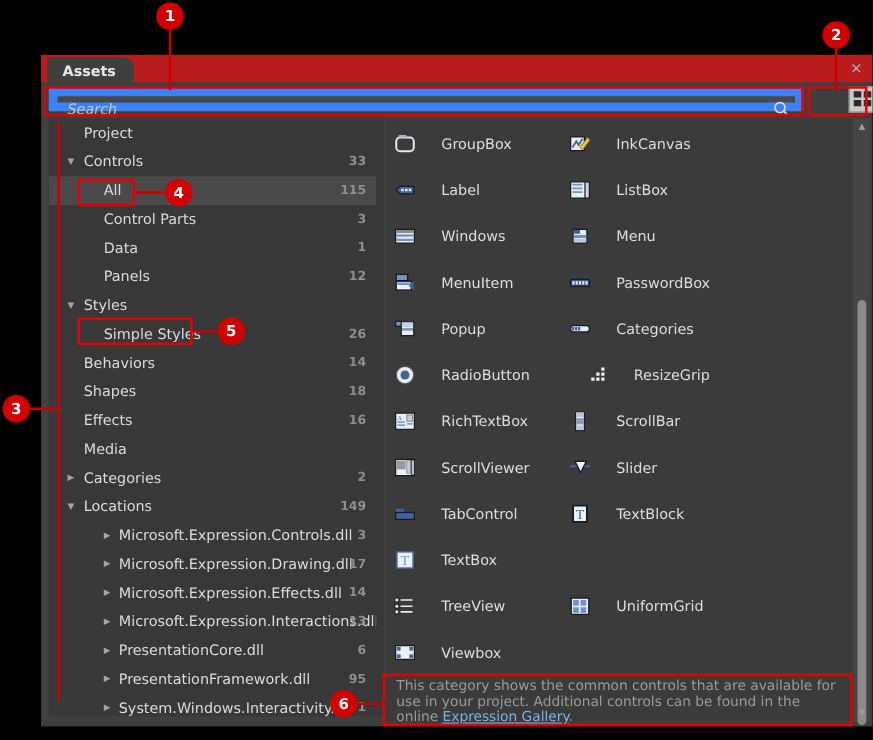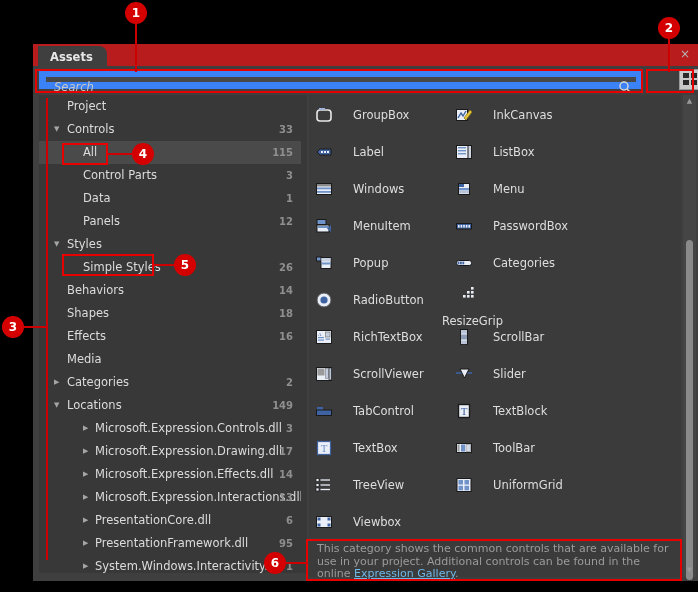--- a/index.html
+++ b/index.html
@@ -476,21 +476,21 @@
             </svg></span>
           <span class="asset-label">Categories</span>
         </div>
         <div class="asset-item" style="left: 6px; top: 189px;">
           <span class="asset-icon"><svg width="18" height="18" viewBox="0 0 18 18">
               <circle cx="9" cy="9" r="7" fill="#e9eef7" stroke="#555"></circle>
               <circle cx="9" cy="9" r="3.6" fill="#3f62a0"></circle>
             </svg></span>
           <span class="asset-label">RadioButton</span>
         </div>
-        <div class="asset-item" style="left: 133px; top: 189px; flex-direction: column;">
+        <div class="asset-item" style="left: 160px; top: 189px;">
           <span class="asset-icon"><svg width="18" height="18" viewBox="0 0 18 18">
               <g fill="#e9eef7">
                 <rect x="12" y="3" width="2.6" height="2.6"></rect>
                 <rect x="8" y="7" width="2.6" height="2.6"></rect>
                 <rect x="12" y="7" width="2.6" height="2.6"></rect>
                 <rect x="4" y="11" width="2.6" height="2.6"></rect>
                 <rect x="8" y="11" width="2.6" height="2.6"></rect>
                 <rect x="12" y="11" width="2.6" height="2.6"></rect>
               </g>
             </svg></span>
@@ -545,29 +545,20 @@
               <text x="9" y="13" font-size="11" fill="#3f62a0" font-family="serif" text-anchor="middle">T</text>
             </svg></span>
           <span class="asset-label">TextBlock</span>
         </div>
         <div class="asset-item" style="left: 6px; top: 337px;">
           <span class="asset-icon"><svg width="18" height="18" viewBox="0 0 18 18">
               <rect x="2.5" y="2.5" width="13" height="13" fill="#e9eef7" stroke="#3f62a0" stroke-width="1.2"></rect>
               <text x="9" y="13" font-size="11" fill="#6f92c8" font-family="serif" text-anchor="middle">T</text>
             </svg></span>
           <span class="asset-label">TextBox</span>
-        </div>
-        <div class="asset-item" style="left: 146px; top: 337px;">
-          <span class="asset-icon"><svg width="18" height="18" viewBox="0 0 18 18">
-              <rect x="1.5" y="4.5" width="15" height="9" fill="#e9eef7" stroke="#1a1a1a"></rect>
-              <rect x="2.5" y="5.5" width="2" height="7" fill="#9a9a9a"></rect>
-              <rect x="6" y="5.5" width="4" height="7" fill="#6f92c8"></rect>
-              <rect x="11" y="5.5" width="4.5" height="7" fill="#d4dae4" stroke="#7a7a7a" stroke-width="0.5"></rect>
-            </svg></span>
-          <span class="asset-label">ToolBar</span>
         </div>
         <div class="asset-item" style="left: 6px; top: 374px;">
           <span class="asset-icon"><svg width="18" height="18" viewBox="0 0 18 18">
               <g fill="#e9eef7" stroke="#1a1a1a" stroke-width="0.7">
                 <rect x="1" y="2.5" width="3" height="3"></rect>
                 <rect x="1" y="7.5" width="3" height="3"></rect>
                 <rect x="1" y="12" width="3" height="3"></rect>
               </g>
               <g stroke="#e9eef7" stroke-width="1.3">
                 <line x1="5.5" y1="4" x2="15" y2="4"></line>

